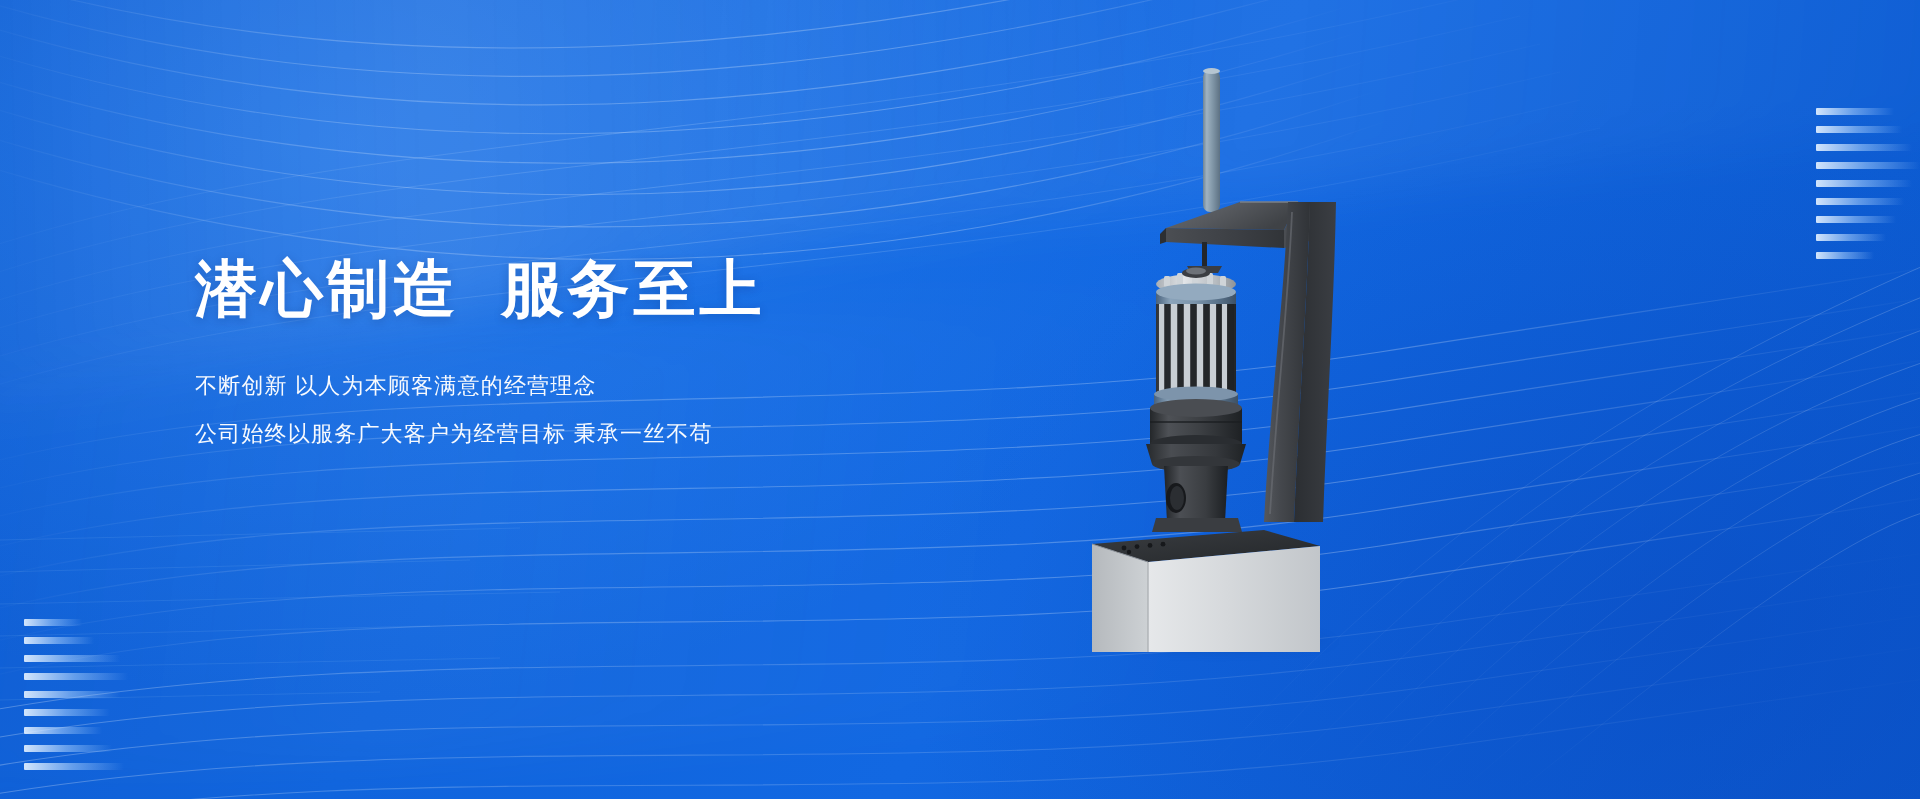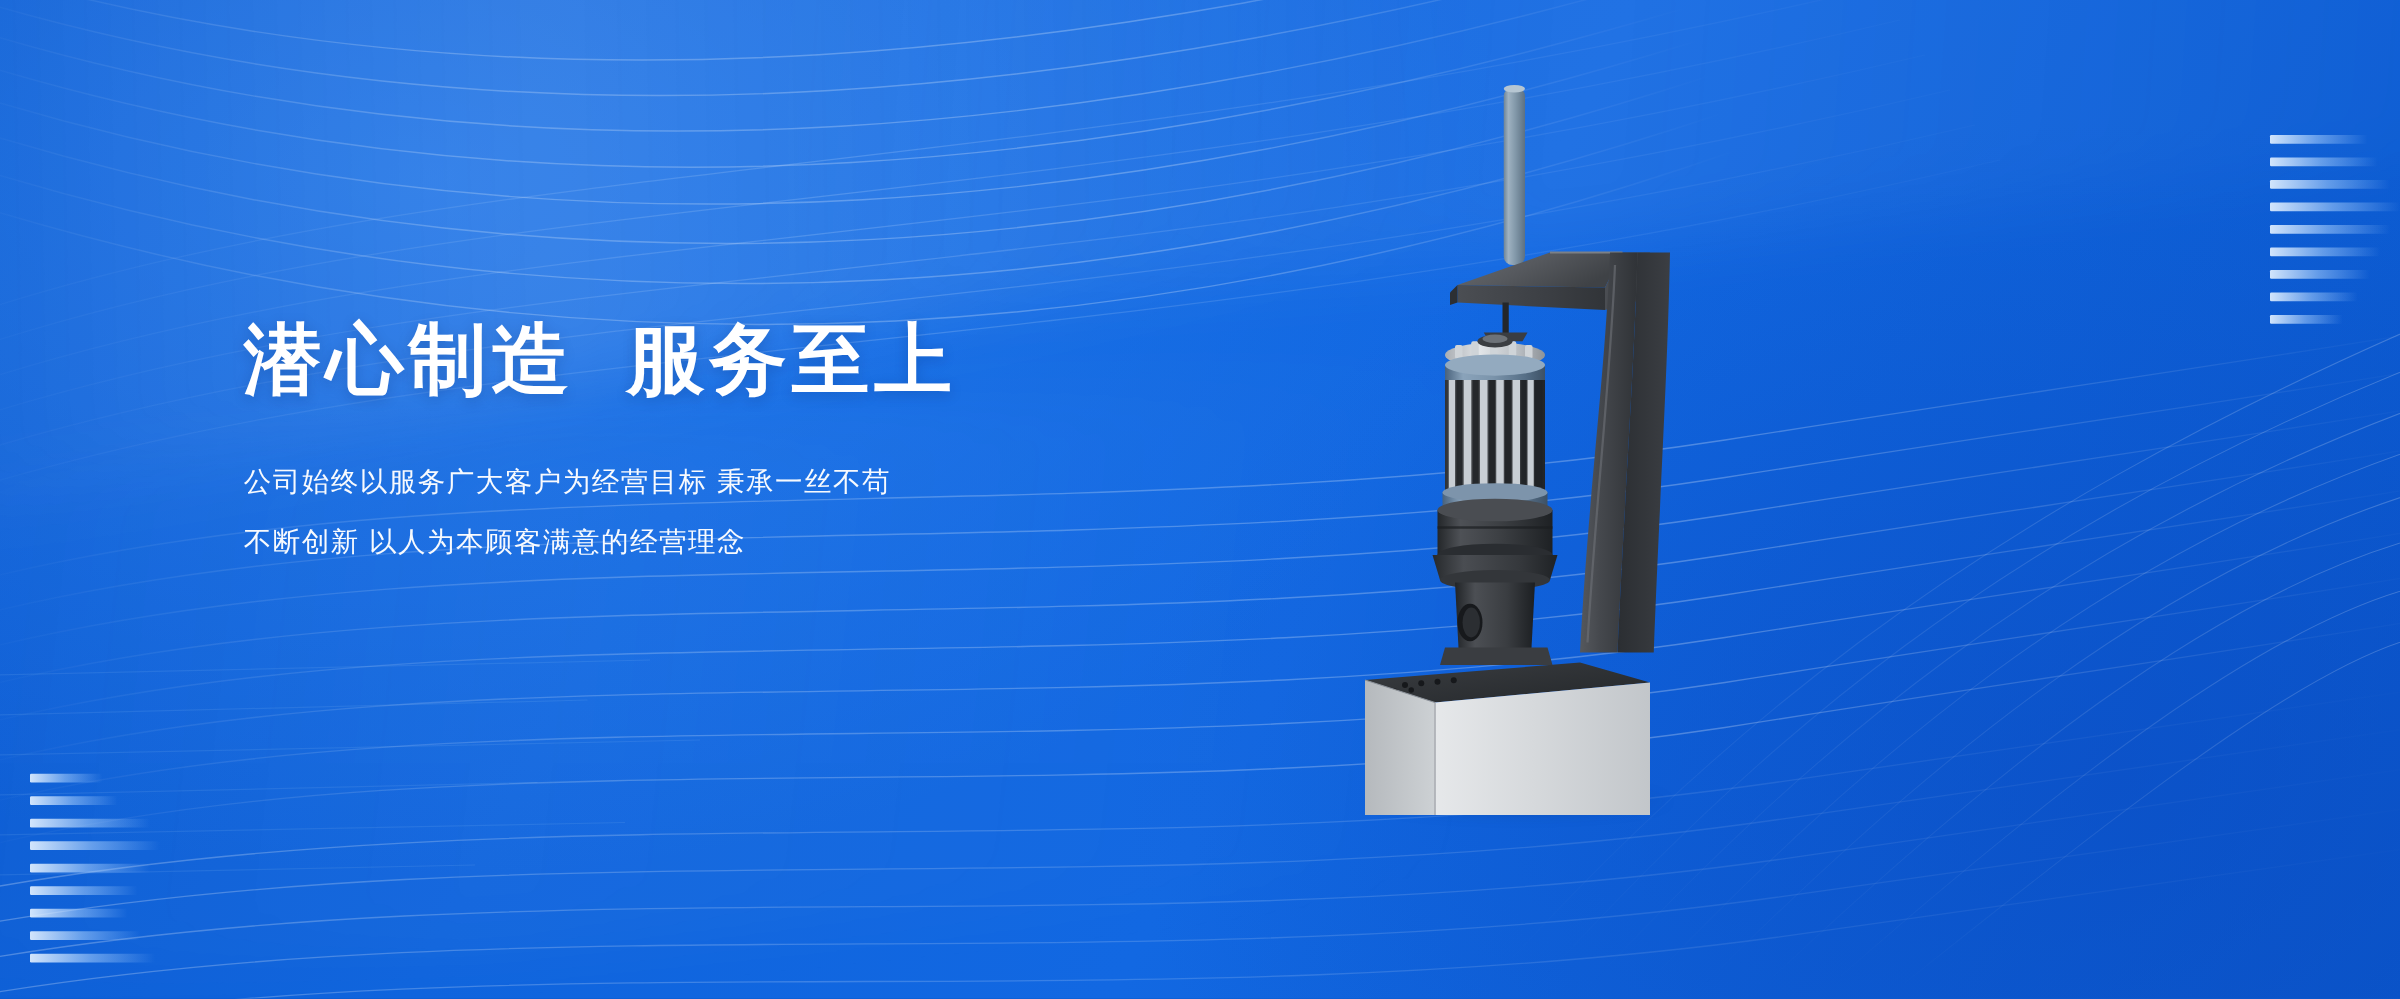--- a/index.html
+++ b/index.html
@@ -165,22 +165,22 @@
     </svg>
   </div>
 
   <div class="sheen sheen-a"></div>
   <div class="sheen sheen-b"></div>
   <div class="sheen sheen-c"></div>
 
   <div class="copy">
     <h1 class="headline">潜心制造  服务至上</h1>
     <div class="sub">
+      <p>不断创新 以人为本顾客满意的经营理念</p>
       <p>公司始终以服务广大客户为经营目标 秉承一丝不苟</p>
-      <p>不断创新 以人为本顾客满意的经营理念</p>
     </div>
   </div>
 
   <div class="bars bars-right">
       <div class="bar" style="width: 78px;"></div>
       <div class="bar" style="width: 86px;"></div>
       <div class="bar" style="width: 96px;"></div>
       <div class="bar" style="width: 104px;"></div>
       <div class="bar" style="width: 96px;"></div>
       <div class="bar" style="width: 88px;"></div>

